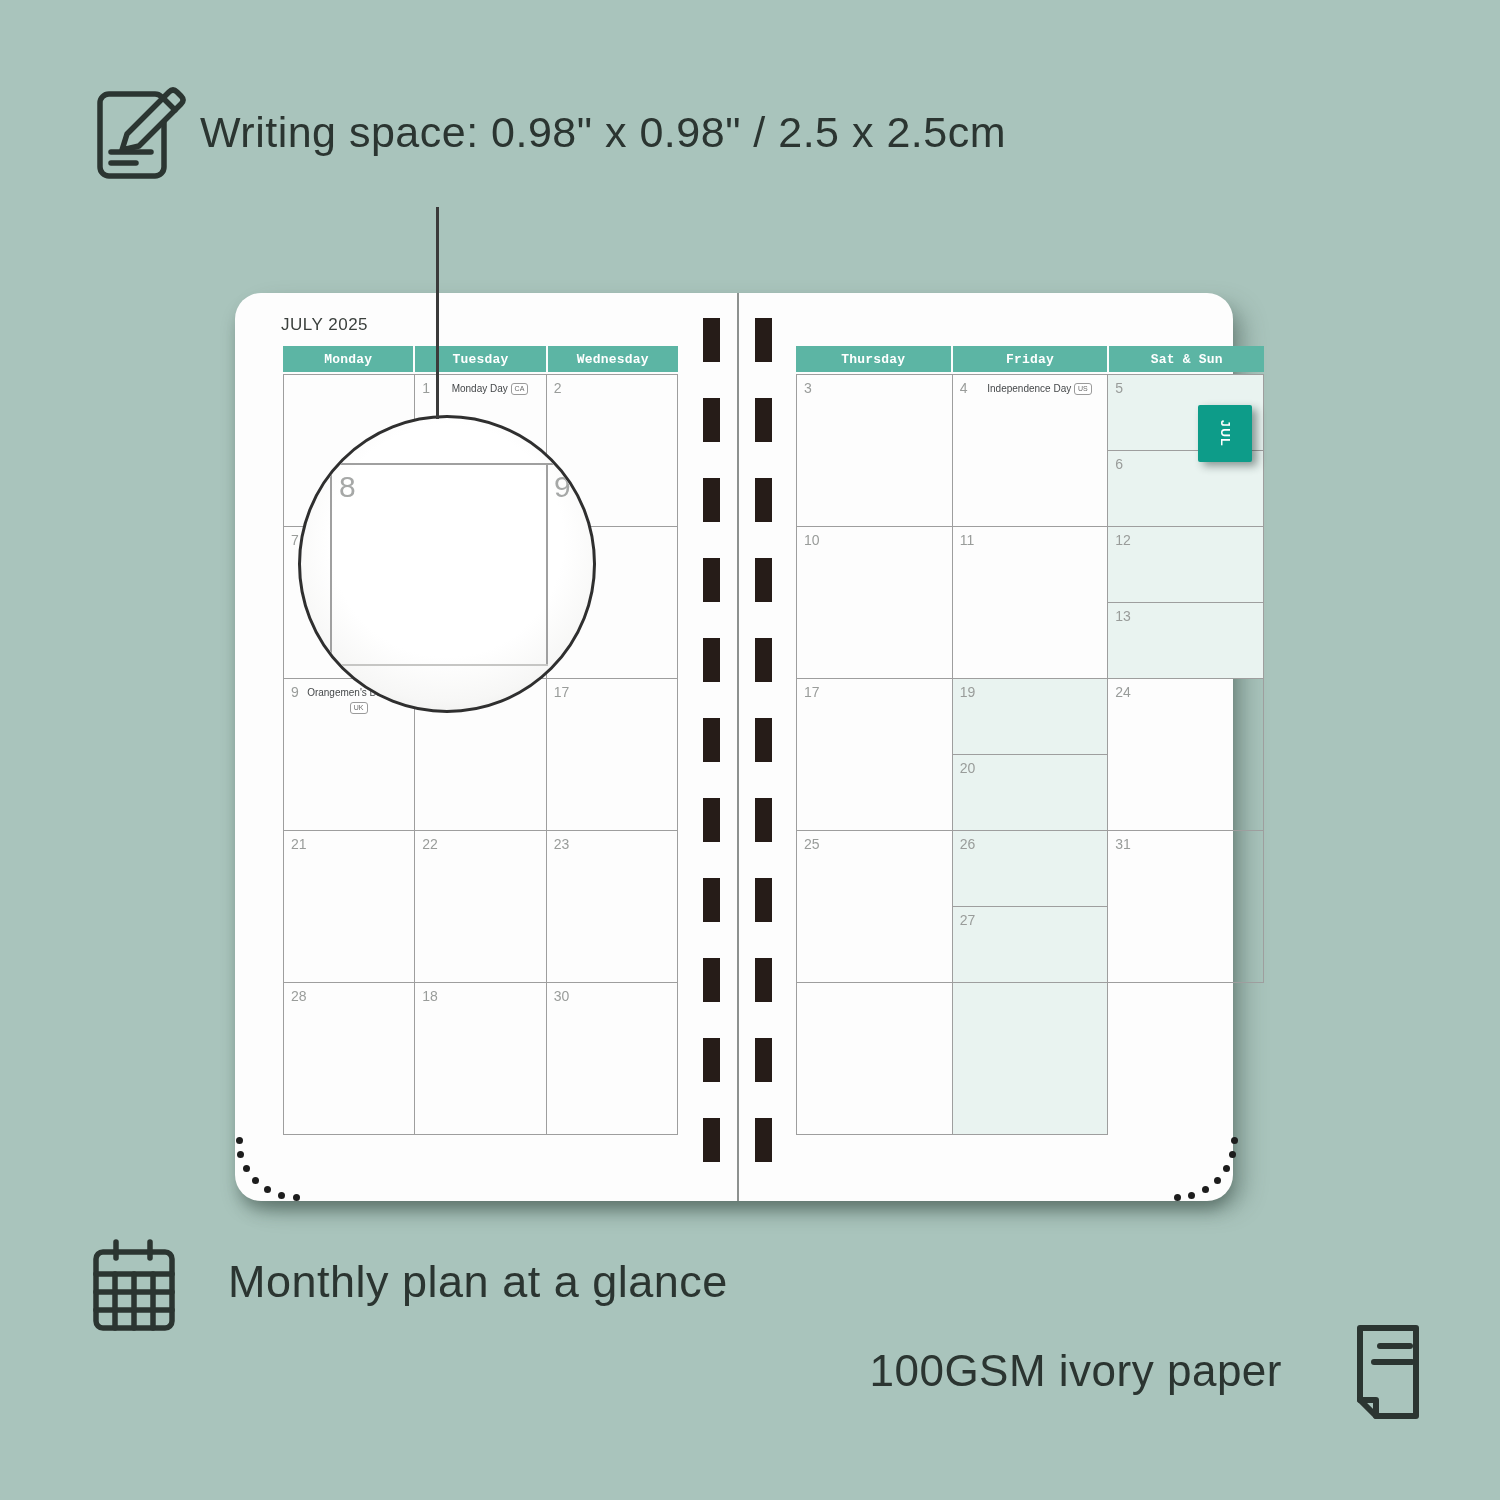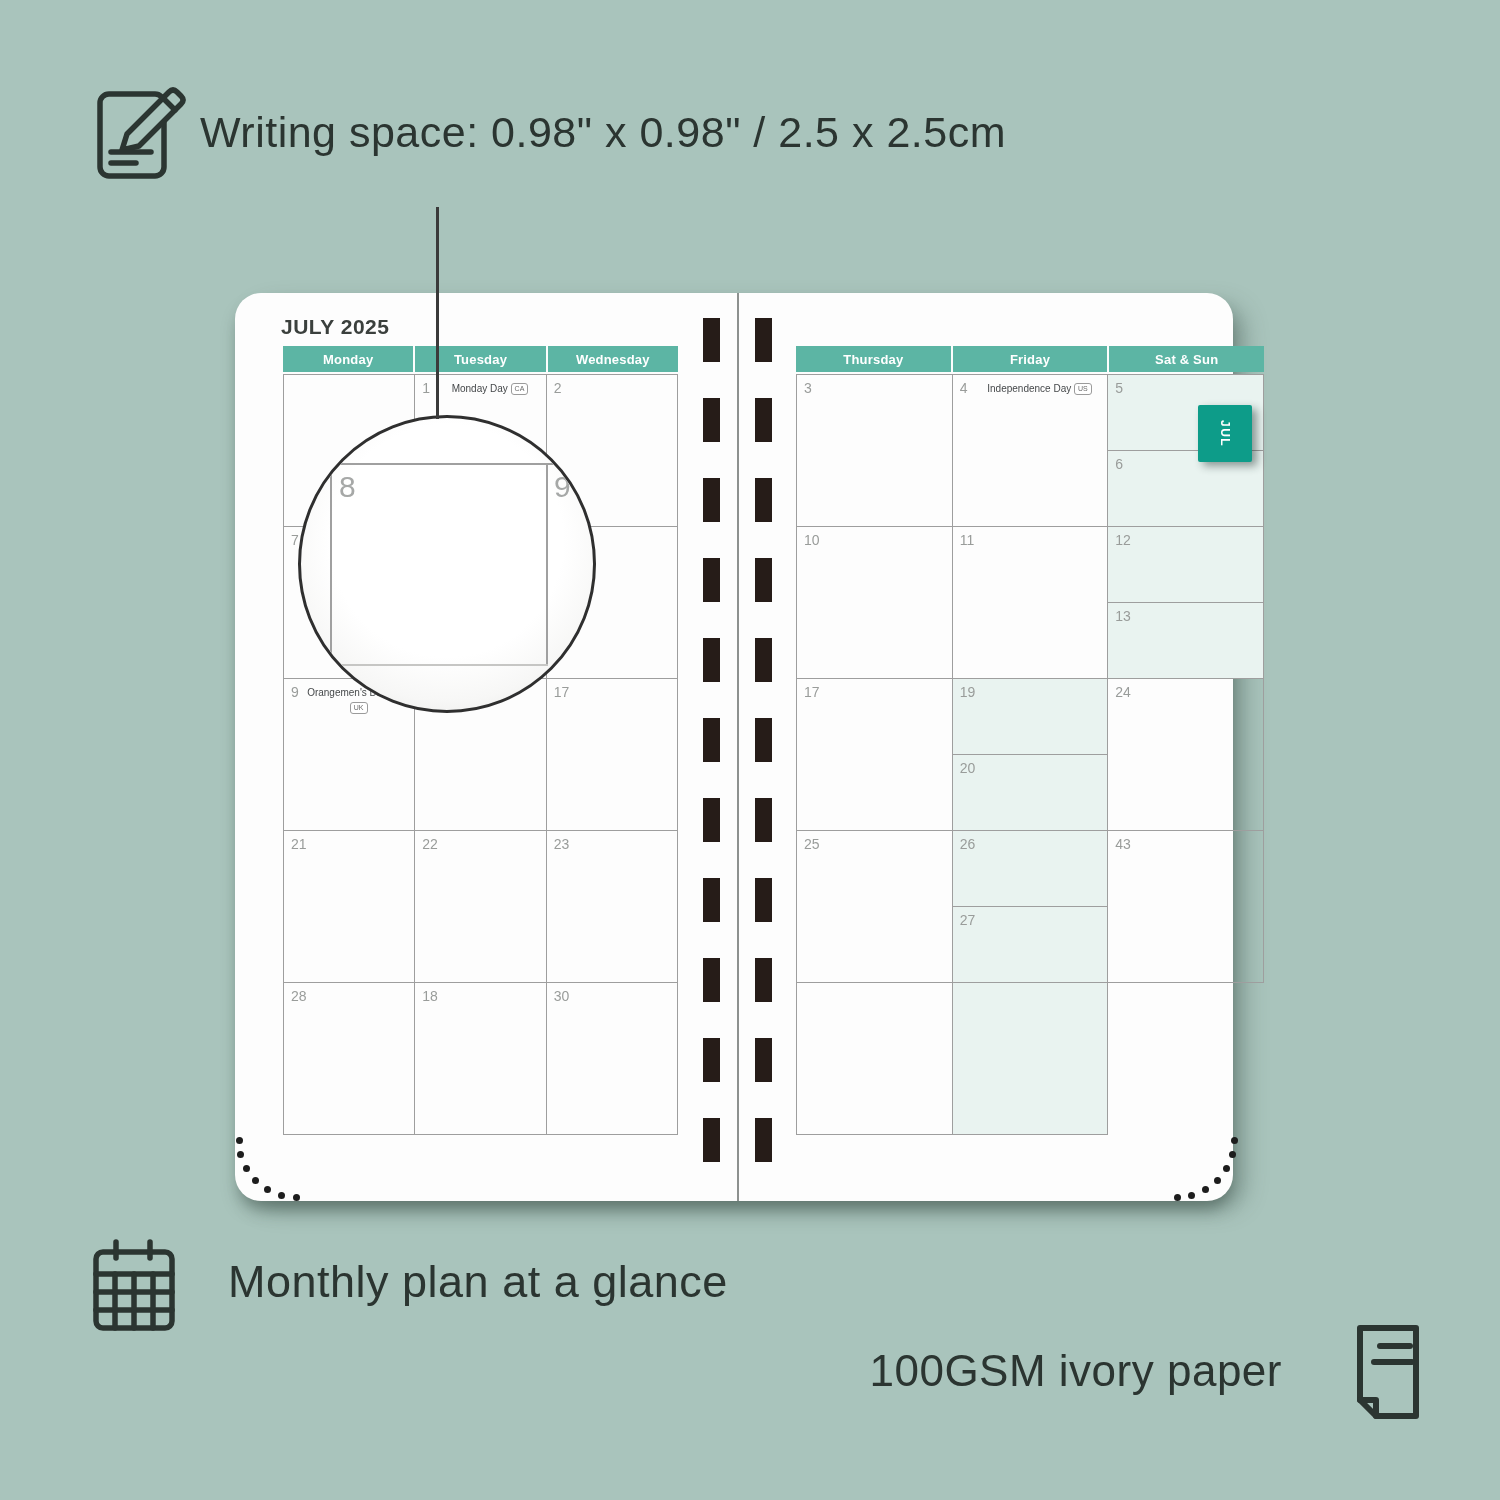--- a/index.html
+++ b/index.html
@@ -13,25 +13,25 @@
   .cap-paper{left:600px;top:1346px;width:682px;font-size:44px;text-align:right;}
   .icon{position:absolute;}
   .icon svg{display:block;}
 
   
   .pointer{position:absolute;left:436px;top:207px;width:3px;height:212px;background:#3a3a3a;z-index:6;}
 
   
   .booklet{position:absolute;left:235px;top:293px;width:998px;height:908px;background:#fdfdfd;
            border-radius:26px;box-shadow:0 12px 16px -4px rgba(55,75,68,.5),14px 10px 24px -4px rgba(55,75,68,.4);}
-  .month-title{position:absolute;left:46px;top:22px;font-size:21px;font-weight:bold;color:#3b403d;letter-spacing:.5px;}
+  .month-title{position:absolute;left:46px;top:22px;font-size:17px;font-weight:normal;color:#3b403d;letter-spacing:.5px;}
   .grid{position:absolute;top:53px;width:395px;}
   .grid-left{left:48px;}
   .grid-right{left:561px;width:468px;}
-  .hrow{display:flex;gap:2px;margin-bottom:2px;}
+  .hrow{display:flex;gap:2px;margin-bottom:2px;font-family:Liberation Mono, monospace;}
   .hcell{flex:1;height:26px;background:var(--teal,#5cb5a4);color:#fff;font-weight:bold;font-size:13px;
          display:flex;align-items:center;justify-content:center;letter-spacing:.2px;}
   .grid-body{display:grid;grid-template-columns:repeat(3,1fr);grid-auto-rows:152px;
              border-top:1px solid #9e9e9e;border-left:1px solid #9e9e9e;}
   .cell{position:relative;border-right:1px solid #9e9e9e;border-bottom:1px solid #9e9e9e;}
   .num{position:absolute;top:5px;left:7px;font-size:14px;color:#999c9a;}
   .holiday{position:absolute;top:6px;left:22px;right:3px;text-align:center;font-size:10px;color:#45484a;line-height:1.5;}
   .badge{display:inline-block;border:1px solid #9b9b9b;border-radius:3px;font-size:7px;color:#6a6a6a;
          padding:0 3px;line-height:9px;height:10px;background:#fff;vertical-align:1px;}
   .weekend{background:var(--weekend,#e9f3f0);padding:0;}
@@ -194,21 +194,21 @@
           </div>
           <div class="cell weekend">
             <div class="whalf first">
               <span class="num">26</span>
             </div>
             <div class="whalf">
               <span class="num">27</span>
             </div>
           </div>
           <div class="cell">
-            <span class="num">43</span>
+            <span class="num">31</span>
           </div>
           <div class="cell"></div>
           <div class="cell weekend">
             <div class="wfull"></div>
           </div>
         </div>
     </div>
 
     <div class="seam"></div>
     <div id="staples">

